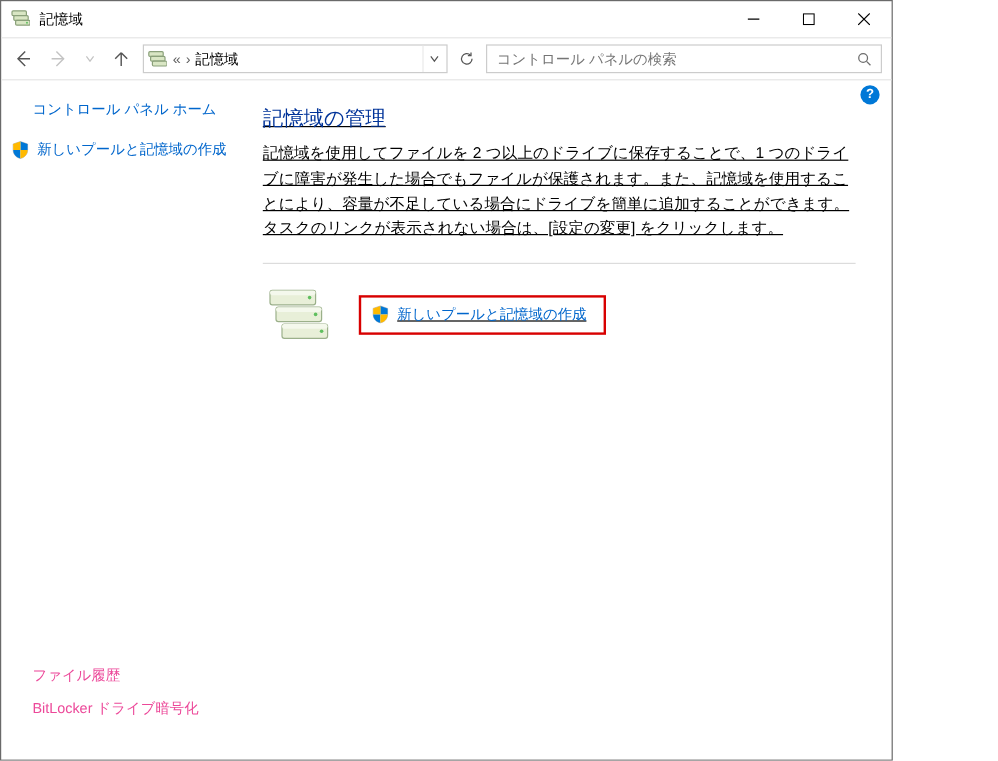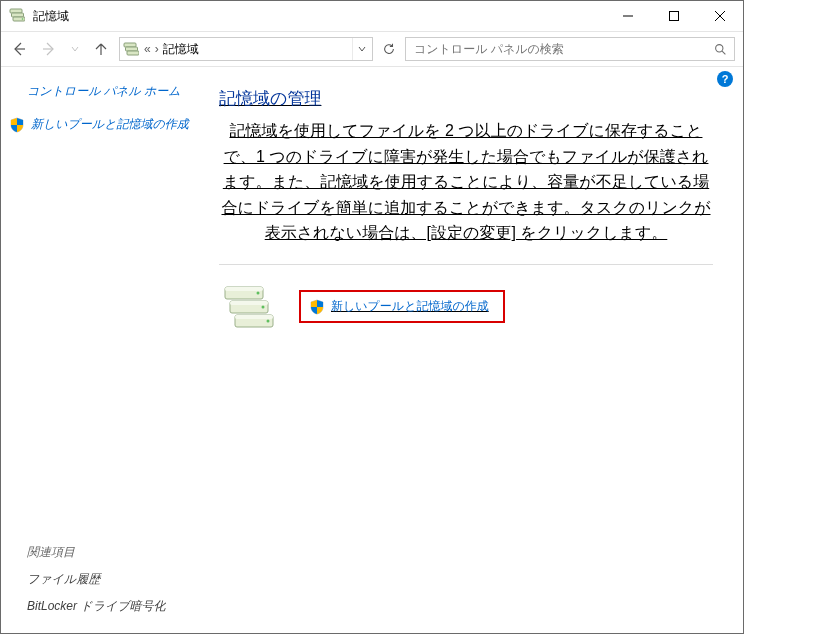--- a/index.html
+++ b/index.html
@@ -22,30 +22,30 @@
   .address-box .drive-icon { width: 18px; height: 18px; display: flex; align-items: center; justify-content: center; }
   .address-text { flex: 1; display: flex; align-items: center; gap: 4px; font-size: 12px; white-space: nowrap; overflow: hidden; }
   .addr-sep { color: #606060; }
   .addr-dropdown { width: 18px; height: 22px; display: flex; align-items: center; justify-content: center; border-left: 1px solid #eaeaea;}
   .refresh-btn { width: 24px; height: 24px; display: flex; align-items: center; justify-content: center; }
   .search-box { width: 330px; height: 24px; border: 1px solid #cccccc; display: flex; align-items: center; padding: 0 6px; background: #fff; }
   .search-box input { flex: 1; border: none; outline: none; font-size: 12px; font-family: inherit; color: #0369a1; background: transparent; }
   .search-icon { width: 16px; height: 16px; display: flex; align-items: center; justify-content: center; }
   
   .body { flex: 1; display: flex; position: relative; }
-  .sidebar { width: 210px; padding: 16px 8px 0 26px; display: flex; flex-direction: column; font-style: italic; }
+  .sidebar { width: 210px; padding: 16px 8px 16px 26px; display: flex; flex-direction: column; }
   .sidebar-top { flex: 1; }
   .cp-home { color: #0066cc; font-size: 12px; margin-bottom: 16px; cursor: pointer; }
   .sidebar-link { display: flex; align-items: center; gap: 6px; color: #0066cc; font-size: 12px; cursor: pointer; margin-left: -18px;}
   .sidebar-bottom { padding-bottom: 8px; }
   .related-label { color: #666; font-size: 12px; margin-bottom: 10px; }
-  .related-link { color: #404040; font-size: 12px; margin-bottom: 10px; cursor: pointer; }
+  .related-link { color: #ec4899; font-size: 12px; margin-bottom: 10px; cursor: pointer; }
   .content { flex: 1; padding: 20px 30px 16px 8px; position: relative; text-decoration: underline; }
   .content-header { color: #003399; font-size: 17px; margin-bottom: 8px; }
-  .content-desc { font-size: 16px; line-height: 1.6; margin-bottom: 18px; text-align: center; }
+  .content-desc { font-size: 13px; line-height: 1.6; margin-bottom: 18px; }
   .divider { height: 1px; background: #dcdcdc; margin-bottom: 14px; }
   .action-row { display: flex; align-items: center; gap: 20px; }
   .drives-icon { width: 60px; height: 56px; display: flex; align-items: center; justify-content: center; }
   .highlight-box { border: 2px solid #d80000; padding: 6px 14px 6px 8px; display: inline-flex; align-items: center; gap: 6px; }
   .highlight-link { color: #0066cc; font-size: 12px; }
   .help-badge { position: absolute; top: 4px; right: 10px; width: 16px; height: 16px; border-radius: 50%; background: #0078d7; color: #fff; display: flex; align-items: center; justify-content: center; font-size: 11px; font-weight: bold; }
   .shield { width: 16px; height: 16px; flex-shrink: 0; }
   .drive-stack-small { width: 18px; height: 18px; flex-shrink:0;}
 </style>
 </head>
@@ -162,21 +162,20 @@
               <path d="M8 1 L14 3 V8 L8 8 Z" fill="#0078d7"></path>
               <path d="M8 1 L2 3 V8 L8 8 Z" fill="#ffb900"></path>
               <path d="M2 8 V8 C2 12 5 14.5 8 15 L8 8 Z" fill="#0078d7"></path>
               <path d="M14 8 V8 C14 12 11 14.5 8 15 L8 8 Z" fill="#ffb900"></path>
             </svg>
           </span>
           <span>新しいプールと記憶域の作成</span>
         </div>
       </div>
       <div class="sidebar-bottom">
-        <div class="related-label">関連項目</div>
         <div class="related-link">ファイル履歴</div>
         <div class="related-link">BitLocker ドライブ暗号化</div>
       </div>
     </div>
 
     <div class="content">
       <div class="content-header">記憶域の管理</div>
       <div class="content-desc">記憶域を使用してファイルを 2 つ以上のドライブに保存することで、1 つのドライブに障害が発生した場合でもファイルが保護されます。また、記憶域を使用することにより、容量が不足している場合にドライブを簡単に追加することができます。タスクのリンクが表示されない場合は、[設定の変更] をクリックします。</div>
       <div class="divider"></div>
       <div class="action-row">

